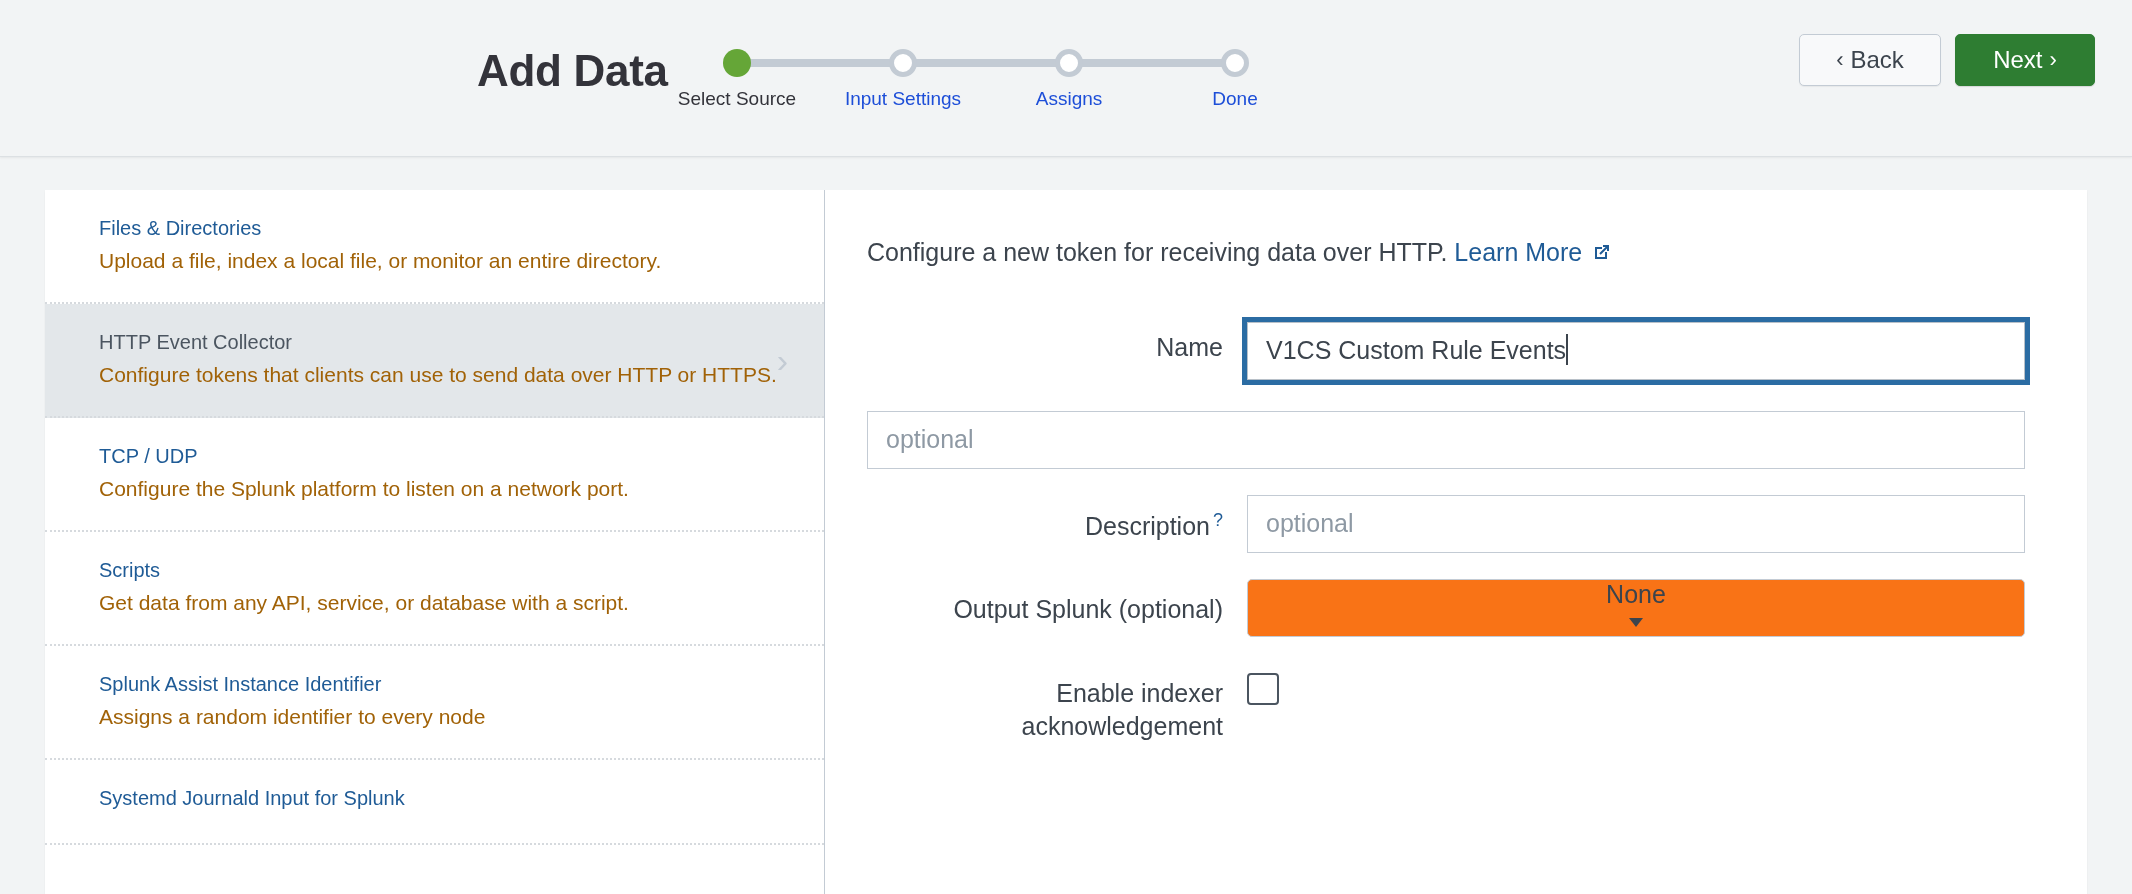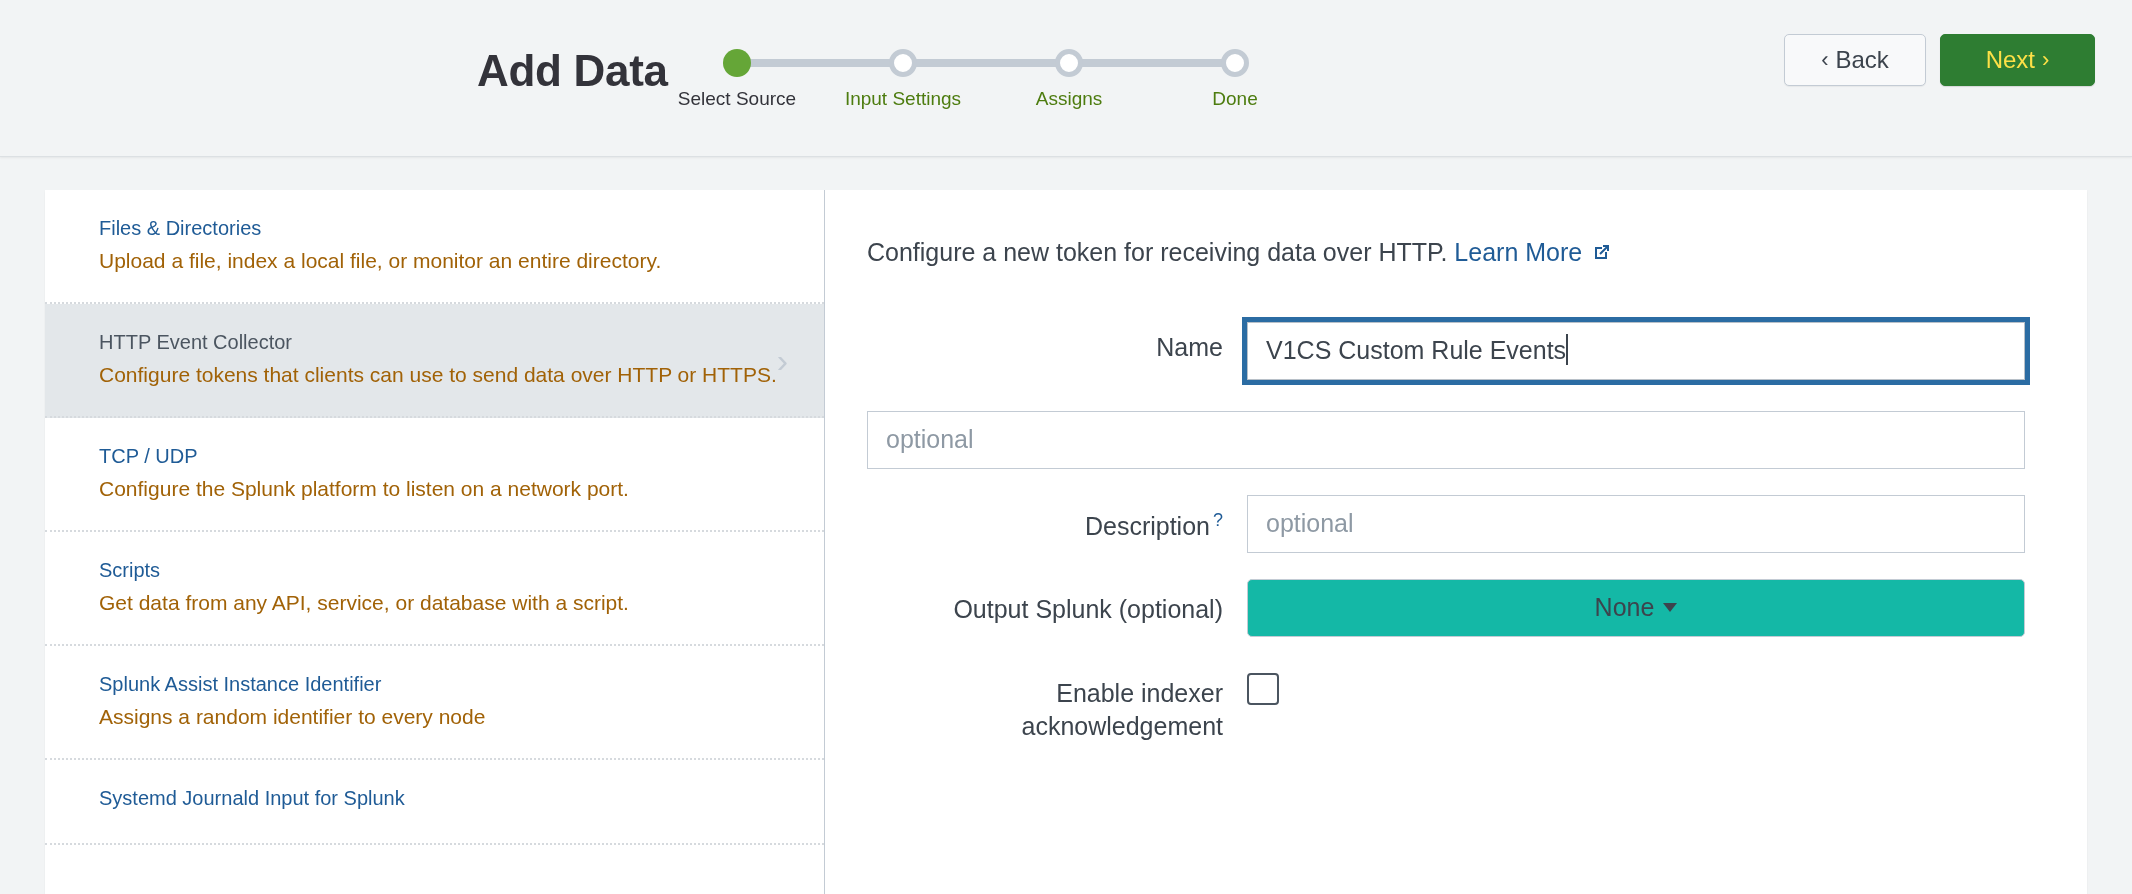--- a/index.html
+++ b/index.html
@@ -73,21 +73,21 @@
   .dot.done {
     background: #65a637;
     border: none;
     width: 28px;
     height: 28px;
     margin-top: 14px;
   }
   .step-label {
     margin-top: 11px;
     font-size: 19px;
-    color: #4d7c0f;
+    color: #1d4ed8;
     white-space: nowrap;
   }
   .step.active .step-label { color: #33333a; }
 
   
   .hdr-btns {
     position: absolute;
     right: 37px;
     top: 34px;
     display: flex;
@@ -105,24 +105,24 @@
   }
   .btn-back {
     width: 142px;
     background: #f8f9fa;
     border: 1px solid #c3cbd4;
     color: #3c444d;
     box-shadow: 0 1px 1px rgba(0,0,0,0.05);
     gap: 7px;
   }
   .btn-next {
-    width: 155px;
+    width: 140px;
     background: #2e7d32;
     border: 1px solid #2e7d32;
-    color: #fde047;
+    color: #ffffff;
     box-shadow: 0 1px 1px rgba(0,0,0,0.12);
     gap: 7px;
   }
   .chev { font-size: 22px; line-height: 1; }
 
   
   .body-wrap {
     position: relative;
     height: 737px;
     padding: 33px 45px 0 45px;
@@ -255,28 +255,28 @@
     background: #3c444d;
     animation: blink 1.06s step-end infinite;
   }
   @keyframes blink { 50% { opacity: 0; } }
 
   .dropdown {
     width: 100%;
     height: 58px;
     border: 1px solid #c3cbd4;
     border-radius: 5px;
-    background: #14b8a6;
+    background: #f97316;
     font-size: 25px;
     color: #3c444d;
     display: flex;
     align-items: center;
-    justify-content: center;
     cursor: pointer;
     gap: 9px;
+    flex-direction: column;
   }
   .caret-down {
     width: 0; height: 0;
     border-left: 7px solid transparent;
     border-right: 7px solid transparent;
     border-top: 9px solid #3c444d;
   }
 
   .checkbox {
     width: 32px;

